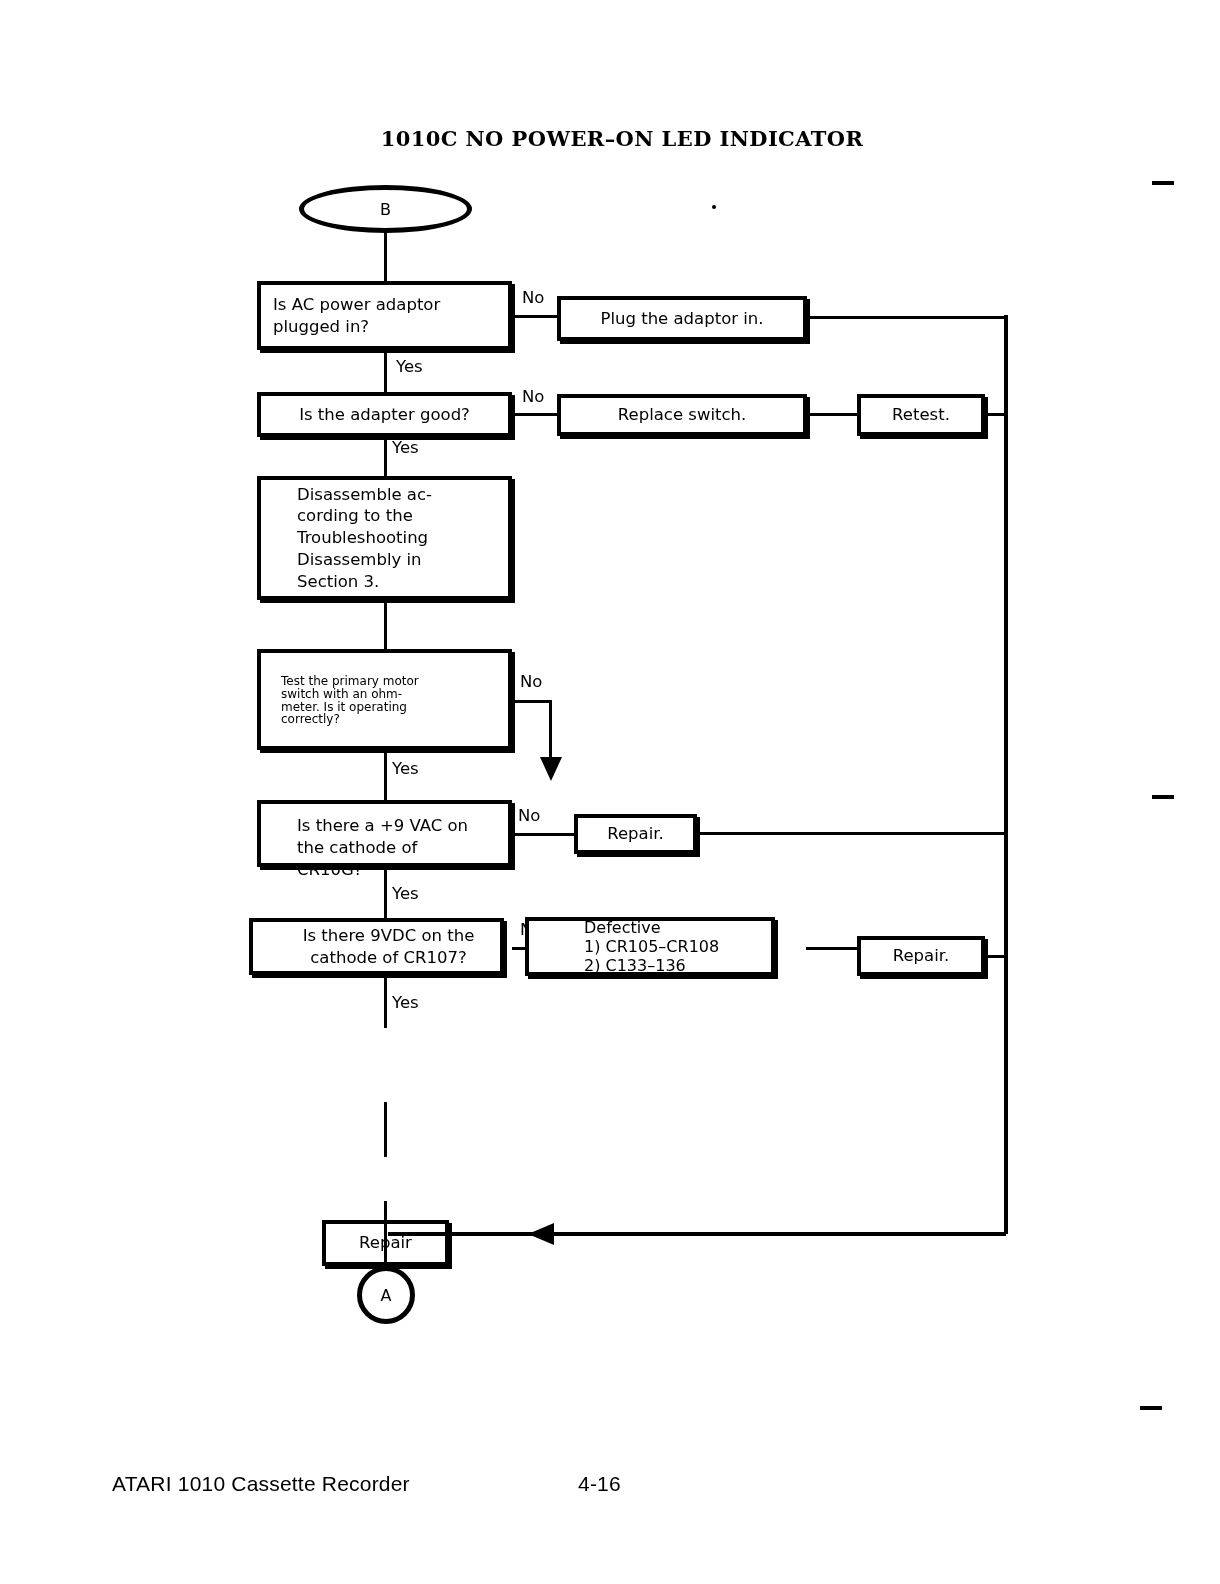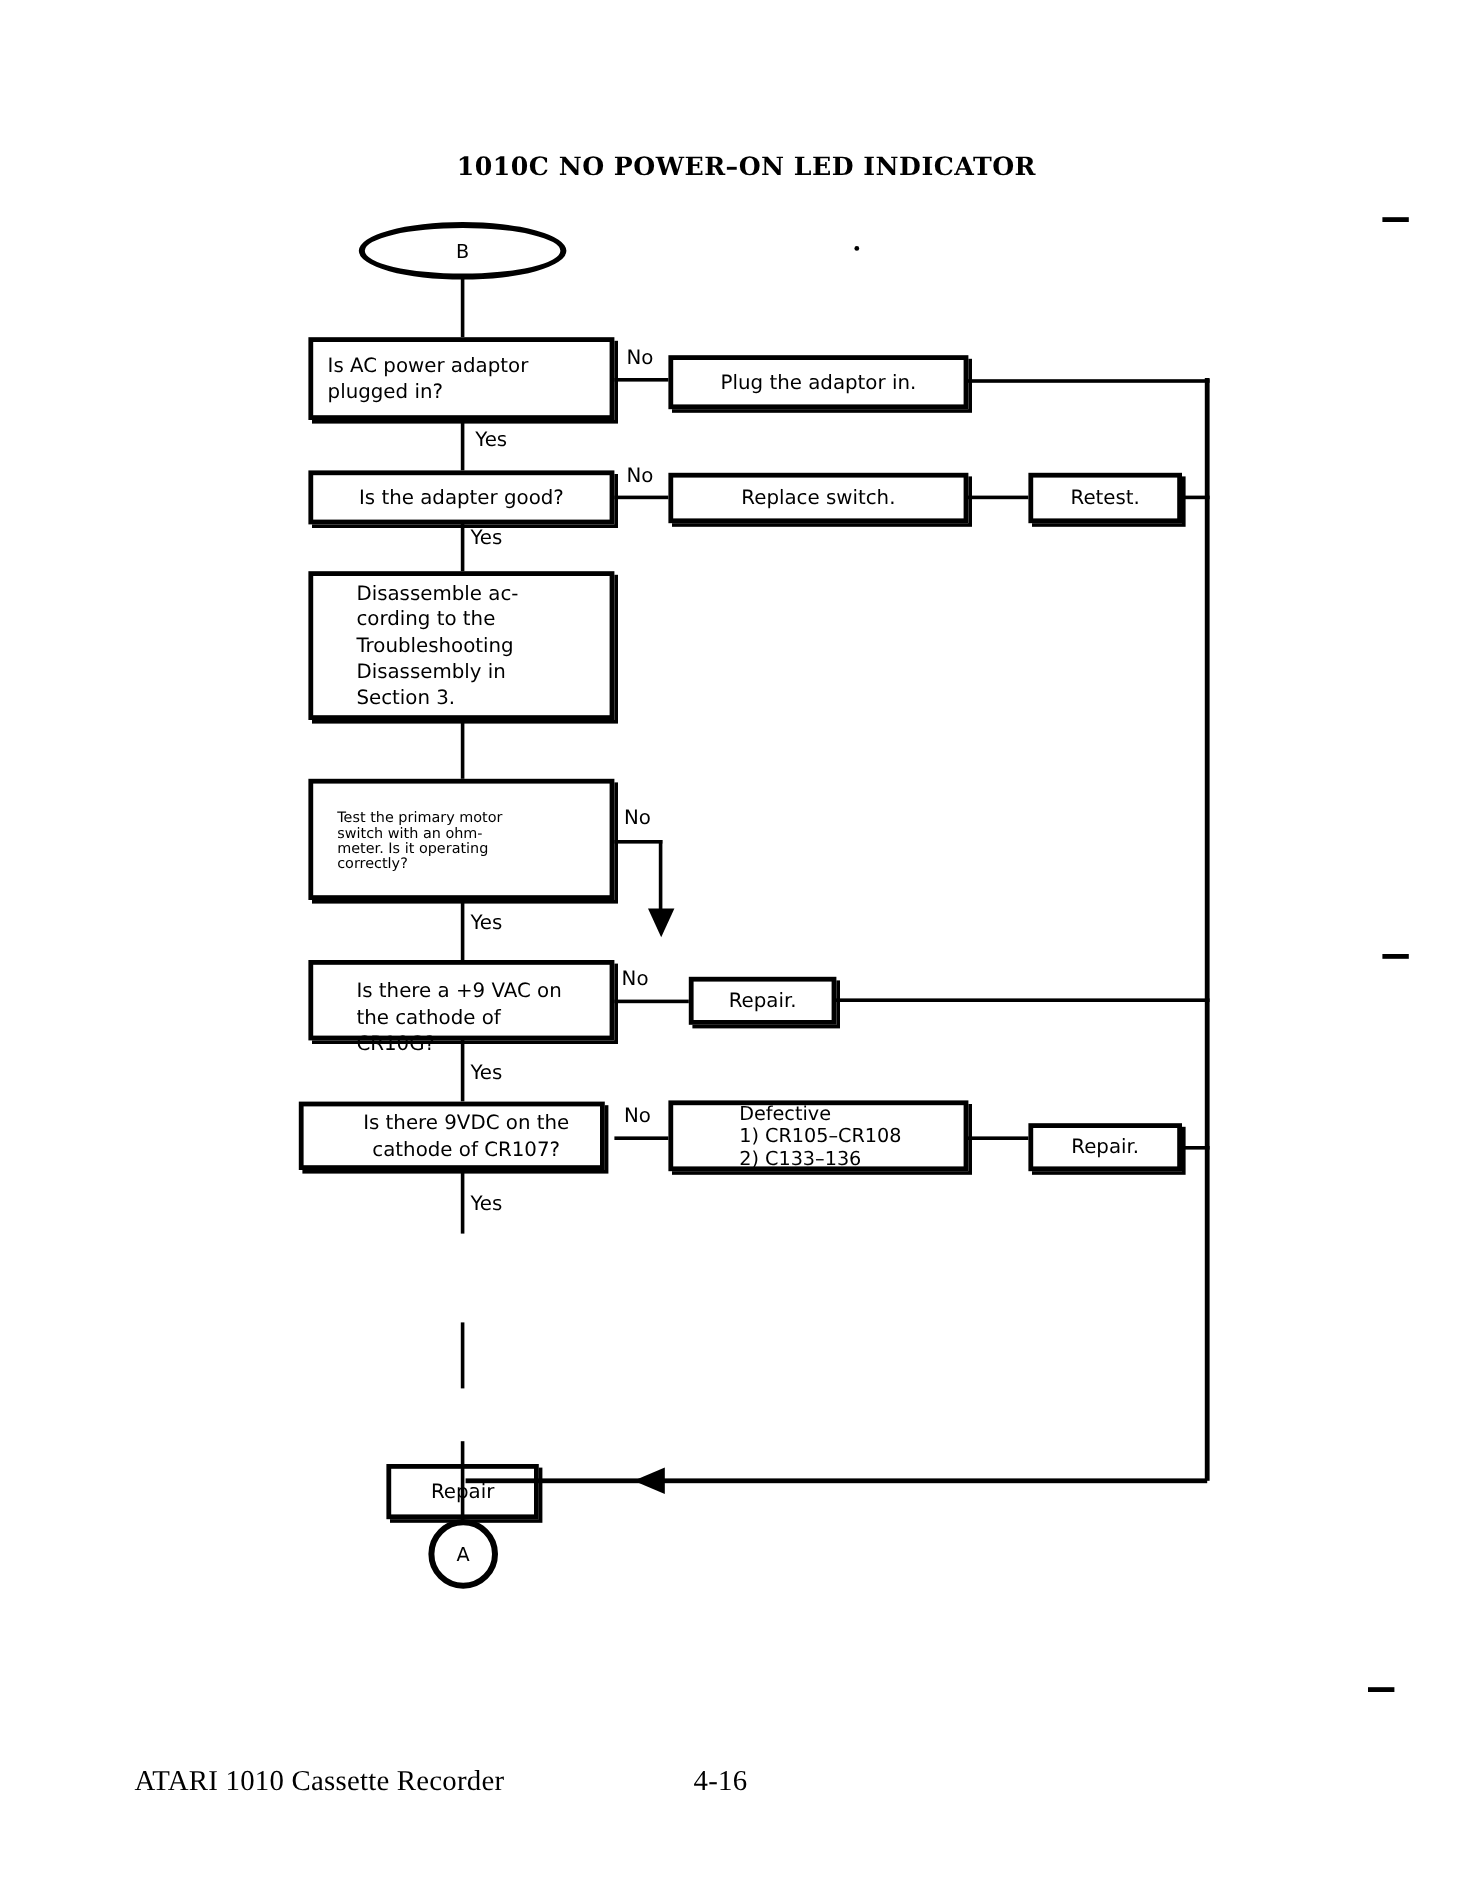--- a/index.html
+++ b/index.html
@@ -64,22 +64,22 @@
     position:absolute;font-size:16.5px;
     font-family:"DejaVu Sans","Liberation Sans",sans-serif;
     background:transparent;white-space:nowrap;
   }
 
   
   .tick{position:absolute;width:22px;height:4px;background:#000;}
 
   
   .footer-text{
-    position:absolute;font-size:24px;
-    font-family:Liberation Serif, serif;
+    position:absolute;font-size:21px;
+    font-family:Liberation Sans, sans-serif;
     white-space:nowrap;letter-spacing:.2px;
   }
   #footer-doc{left:112px;top:1472px;}
   #footer-page{left:578px;top:1472px;}
 
   .dot{position:absolute;width:4px;height:4px;background:#000;border-radius:50%;}
 </style>
 </head>
 <body>
 
@@ -181,21 +181,21 @@
   <div class="elabel" style="left:392px;top:884px;">Yes</div>
 
   <div class="node center" style="left:249px;top:918px;width:255px;height:57px;padding-left:24px;">
     <div class="txt">Is there 9VDC on the
 cathode of CR107?</div>
   </div>
 
   <div class="ln hl" style="left:512px;top:947px;width:48px;"></div>
   <div class="elabel" style="left:520px;top:920px;">No</div>
 
-  <div class="node left" style="left:557px;top:917px;width:250px;height:59px;">
+  <div class="node left" style="left:525px;top:917px;width:250px;height:59px;">
     <div class="txt" style="font-size:16px;line-height:1.2;padding-left:55px;">Defective
 1) CR105–CR108
 2) C133–136</div>
   </div>
 
   <div class="ln hl" style="left:806px;top:947px;width:53px;"></div>
 
   <div class="node center" style="left:857px;top:936px;width:128px;height:40px;">
     <div class="txt">Repair.</div>
   </div>

